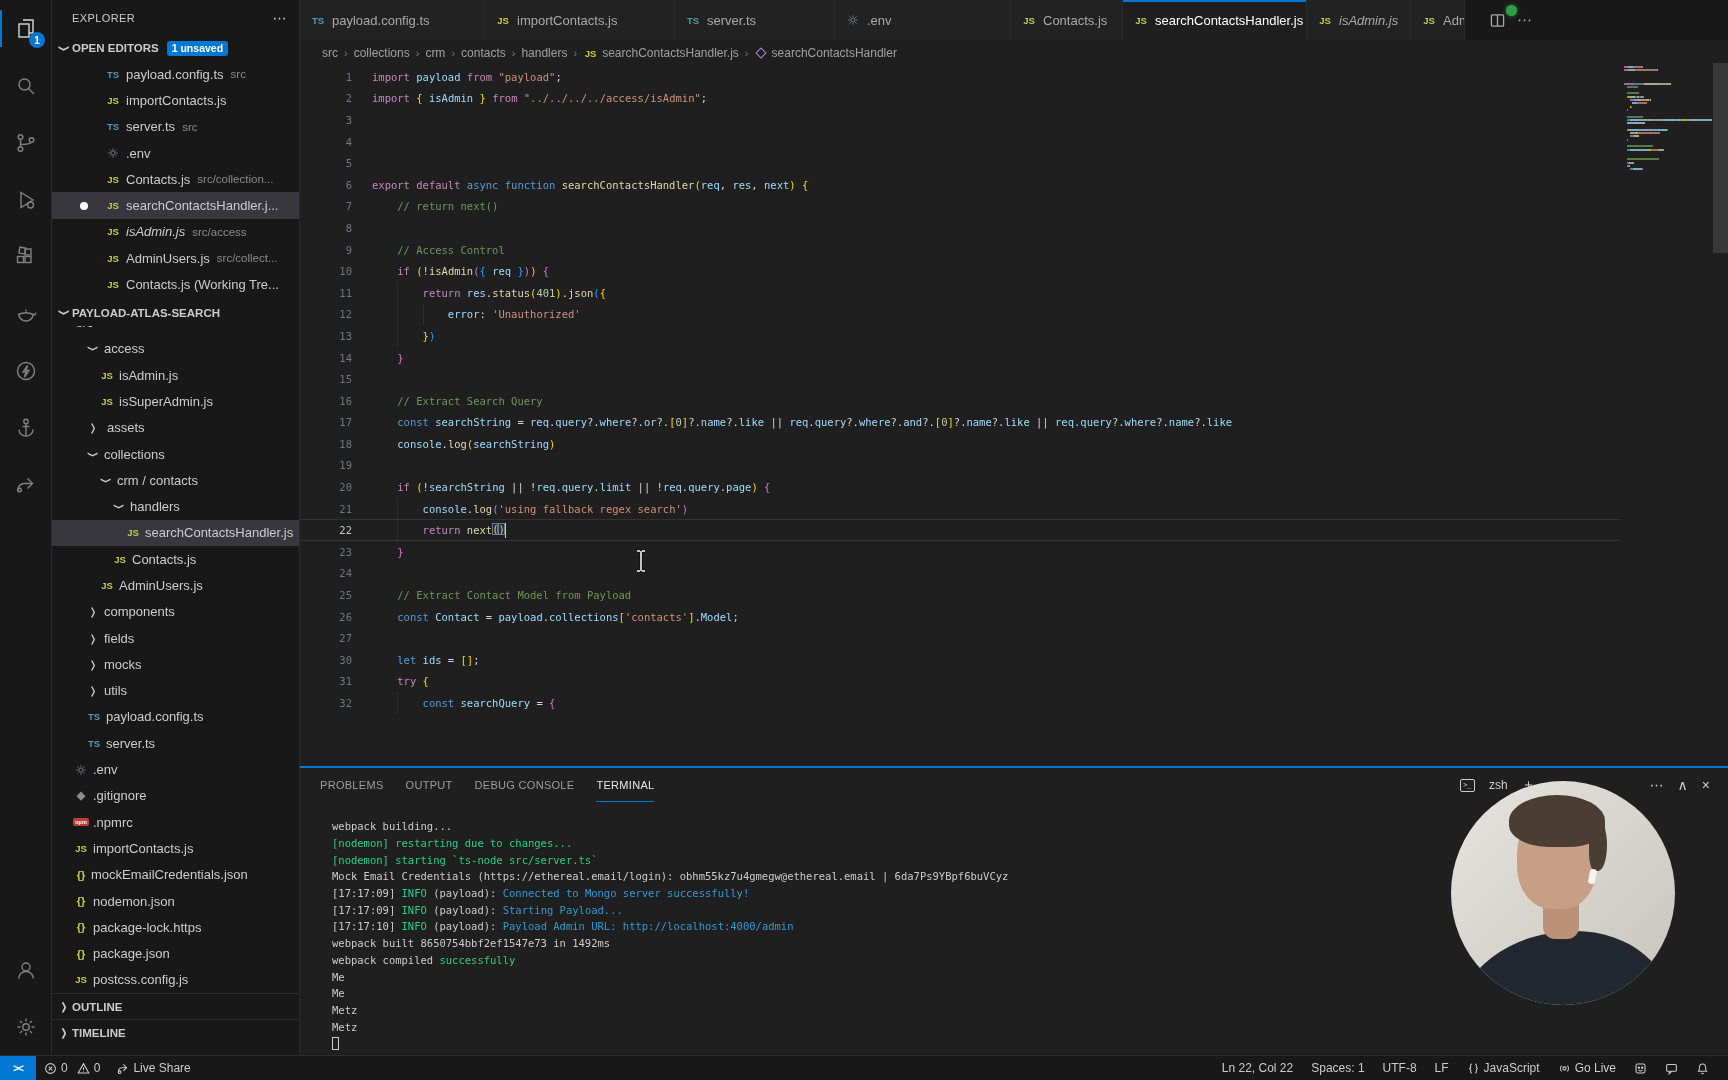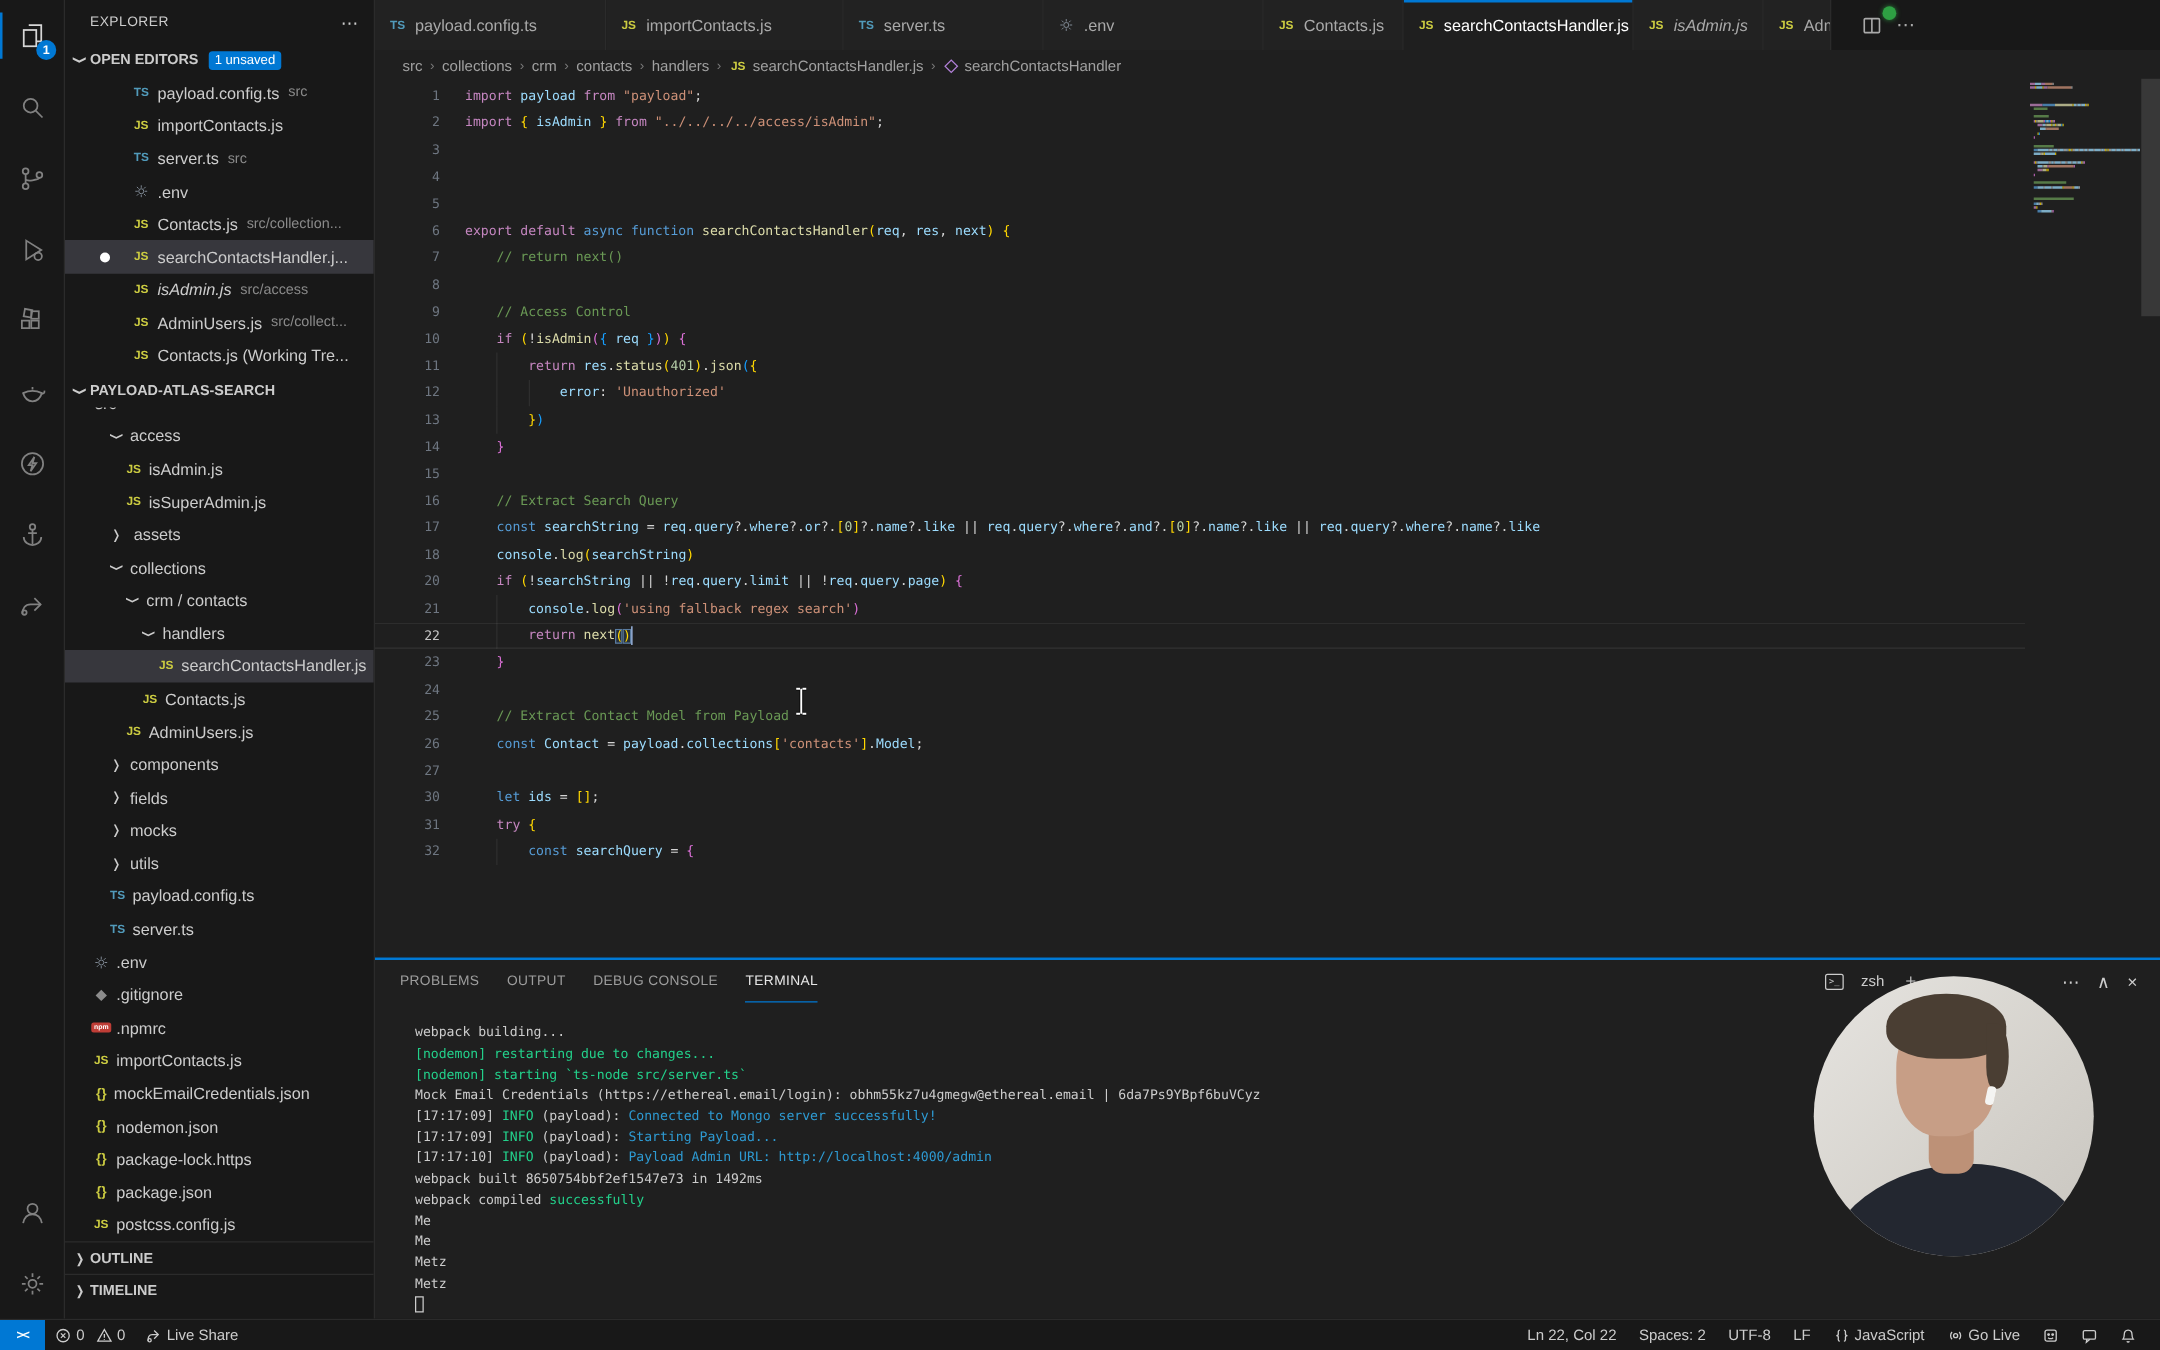--- a/index.html
+++ b/index.html
@@ -15,21 +15,21 @@
   .act-badge { position:absolute; right:7px; bottom:9px; min-width:16px; height:16px; border-radius:8px; background:var(--accent,#0078d4); color:#fff; font-size:10px; display:flex; align-items:center; justify-content:center; font-weight:bold; }
   #activity-bottom { margin-top:auto; }
 
   
   #sidebar { position:absolute; left:52px; top:0; width:248px; bottom:25px; background:#181818; border-right:1px solid #2b2b2b; overflow:hidden; font-size:13px; }
   #sidebar-title { height:35px; display:flex; align-items:center; padding:0 12px 0 20px; color:#cccccc; font-size:11px; letter-spacing:.4px; }
   #sidebar-title .more { margin-left:auto; font-size:14px; color:#cccccc; }
   .sect-head { height:26px; display:flex; align-items:center; font-weight:bold; font-size:11.5px; color:#cccccc; padding-left:4px; }
   .sect-head .chev, .row .chev { width:16px; text-align:center; font-size:10px; color:#cccccc; display:inline-block; }
   .chev.open { transform:rotate(90deg); }
-  .badge-pill { margin-left:8px; background:var(--accent,#0078d4); color:#fff; border-radius:3px; font-size:10.5px; font-weight:normal; padding:1.5px 5px; }
+  .badge-pill { margin-left:8px; background:var(--accent,#0078d4); color:#fff; border-radius:3px; font-size:10.5px; font-weight:bold; padding:1.5px 5px; }
   .row { height:26.3px; display:flex; align-items:center; position:relative; white-space:nowrap; overflow:hidden; }
   .row.sel { background:#37373d; }
   .row .detail { color:#8a8a8a; font-size:11.5px; margin-left:7px; }
   .row .dot { width:8px; height:8px; border-radius:50%; background:#fff; position:absolute; left:28px; }
   .fi { display:inline-flex; width:18px; justify-content:center; font-weight:bold; font-size:9.5px; flex:none; }
   .fi-ts { color:#519aba; } .fi-js { color:#cbcb41; } .fi-json { color:#cbcb41; font-size:11px; }
   .fi-diamond { color:#8c8c8c; font-size:11px; }
   .fi-npm { } .fi-npm i { font-style:normal; background:#bf3d36; color:#fff; font-size:5.5px; padding:1px 2px; border-radius:2px; font-weight:bold; }
   .fi-gear svg { width:12px; height:12px; stroke:#85909c; fill:none; stroke-width:1.5; }
   .italic { font-style:italic; }
@@ -511,20 +511,21 @@
       <div class="line"><span class="num">9</span><span><span class="tk-c">    // Access Control</span></span></div>
       <div class="line"><span class="num">10</span><span><span class="tk-kw">    if </span><span class="tk-b1">(</span><span class="tk-p">!</span><span class="tk-fn">isAdmin</span><span class="tk-b2">(</span><span class="tk-b3">{ </span><span class="tk-v">req</span><span class="tk-b3"> }</span><span class="tk-b2">)</span><span class="tk-b1">)</span><span class="tk-p"> </span><span class="tk-b2">{</span></span></div>
       <div class="line"><span class="num">11</span><span class="guide" style="left: 97.28px;"></span><span><span class="tk-kw">        return </span><span class="tk-v">res</span><span class="tk-p">.</span><span class="tk-fn">status</span><span class="tk-b1">(</span><span class="tk-n">401</span><span class="tk-b1">)</span><span class="tk-p">.</span><span class="tk-fn">json</span><span class="tk-b3">(</span><span class="tk-b1">{</span></span></div>
       <div class="line"><span class="num">12</span><span class="guide" style="left: 97.28px;"></span><span class="guide" style="left: 122.56px;"></span><span><span class="tk-v">            error</span><span class="tk-p">: </span><span class="tk-s">'Unauthorized'</span></span></div>
       <div class="line"><span class="num">13</span><span class="guide" style="left: 97.28px;"></span><span><span class="tk-b1">        }</span><span class="tk-b3">)</span></span></div>
       <div class="line"><span class="num">14</span><span><span class="tk-b2">    }</span></span></div>
       <div class="line"><span class="num">15</span><span></span></div>
       <div class="line"><span class="num">16</span><span><span class="tk-c">    // Extract Search Query</span></span></div>
       <div class="line"><span class="num">17</span><span><span class="tk-k2">    const </span><span class="tk-v">searchString</span><span class="tk-p"> = </span><span class="tk-v">req</span><span class="tk-p">.</span><span class="tk-v">query</span><span class="tk-p">?.</span><span class="tk-v">where</span><span class="tk-p">?.</span><span class="tk-v">or</span><span class="tk-p">?.</span><span class="tk-b1">[</span><span class="tk-n">0</span><span class="tk-b1">]</span><span class="tk-p">?.</span><span class="tk-v">name</span><span class="tk-p">?.</span><span class="tk-v">like</span><span class="tk-p"> || </span><span class="tk-v">req</span><span class="tk-p">.</span><span class="tk-v">query</span><span class="tk-p">?.</span><span class="tk-v">where</span><span class="tk-p">?.</span><span class="tk-v">and</span><span class="tk-p">?.</span><span class="tk-b1">[</span><span class="tk-n">0</span><span class="tk-b1">]</span><span class="tk-p">?.</span><span class="tk-v">name</span><span class="tk-p">?.</span><span class="tk-v">like</span><span class="tk-p"> || </span><span class="tk-v">req</span><span class="tk-p">.</span><span class="tk-v">query</span><span class="tk-p">?.</span><span class="tk-v">where</span><span class="tk-p">?.</span><span class="tk-v">name</span><span class="tk-p">?.</span><span class="tk-v">like</span></span></div>
       <div class="line"><span class="num">18</span><span><span class="tk-v">    console</span><span class="tk-p">.</span><span class="tk-fn">log</span><span class="tk-b1">(</span><span class="tk-v">searchString</span><span class="tk-b1">)</span></span></div>
+      <div class="line"><span class="num">19</span><span></span></div>
       <div class="line"><span class="num">20</span><span><span class="tk-kw">    if </span><span class="tk-b1">(</span><span class="tk-p">!</span><span class="tk-v">searchString</span><span class="tk-p"> || </span><span class="tk-p">!</span><span class="tk-v">req</span><span class="tk-p">.</span><span class="tk-v">query</span><span class="tk-p">.</span><span class="tk-v">limit</span><span class="tk-p"> || </span><span class="tk-p">!</span><span class="tk-v">req</span><span class="tk-p">.</span><span class="tk-v">query</span><span class="tk-p">.</span><span class="tk-v">page</span><span class="tk-b1">)</span><span class="tk-p"> </span><span class="tk-b2">{</span></span></div>
       <div class="line"><span class="num">21</span><span class="guide" style="left: 97.28px;"></span><span><span class="tk-v">        console</span><span class="tk-p">.</span><span class="tk-fn">log</span><span class="tk-b2">(</span><span class="tk-s">'using fallback regex search'</span><span class="tk-b2">)</span></span></div>
       <div class="line cur"><span class="num">22</span><span class="guide" style="left: 97.28px;"></span><span><span class="tk-kw">        return </span><span class="tk-fn">next</span><span class="tk-bm">(</span><span class="tk-bm">)</span><span class="caret"></span></span></div>
       <div class="line"><span class="num">23</span><span><span class="tk-b2">    }</span></span></div>
       <div class="line"><span class="num">24</span><span></span></div>
       <div class="line"><span class="num">25</span><span><span class="tk-c">    // Extract Contact Model from Payload</span></span></div>
       <div class="line"><span class="num">26</span><span><span class="tk-k2">    const </span><span class="tk-v">Contact</span><span class="tk-p"> = </span><span class="tk-v">payload</span><span class="tk-p">.</span><span class="tk-v">collections</span><span class="tk-b1">[</span><span class="tk-s">'contacts'</span><span class="tk-b1">]</span><span class="tk-p">.</span><span class="tk-v">Model</span><span class="tk-p">;</span></span></div>
       <div class="line"><span class="num">27</span><span></span></div>
       <div class="line"><span class="num">30</span><span><span class="tk-k2">    let </span><span class="tk-v">ids</span><span class="tk-p"> = </span><span class="tk-b1">[]</span><span class="tk-p">;</span></span></div>
       <div class="line"><span class="num">31</span><span><span class="tk-kw">    try </span><span class="tk-b1">{</span></span></div>
@@ -798,21 +799,21 @@
         <path d="M13 7 H7 C4 7 3 9.5 3 13"></path>
         <circle cx="4.5" cy="12.5" r="1.6"></circle>
       </svg>
     <span>Live Share</span>
   </div>
   <div id="sb-right">
       <div class="sb-item">
         <span>Ln 22, Col 22</span>
       </div>
       <div class="sb-item">
-        <span>Spaces: 2</span>
+        <span>Spaces: 1</span>
       </div>
       <div class="sb-item">
         <span>UTF-8</span>
       </div>
       <div class="sb-item">
         <span>LF</span>
       </div>
       <div class="sb-item">
         <span>
           <svg viewBox="0 0 16 16">

